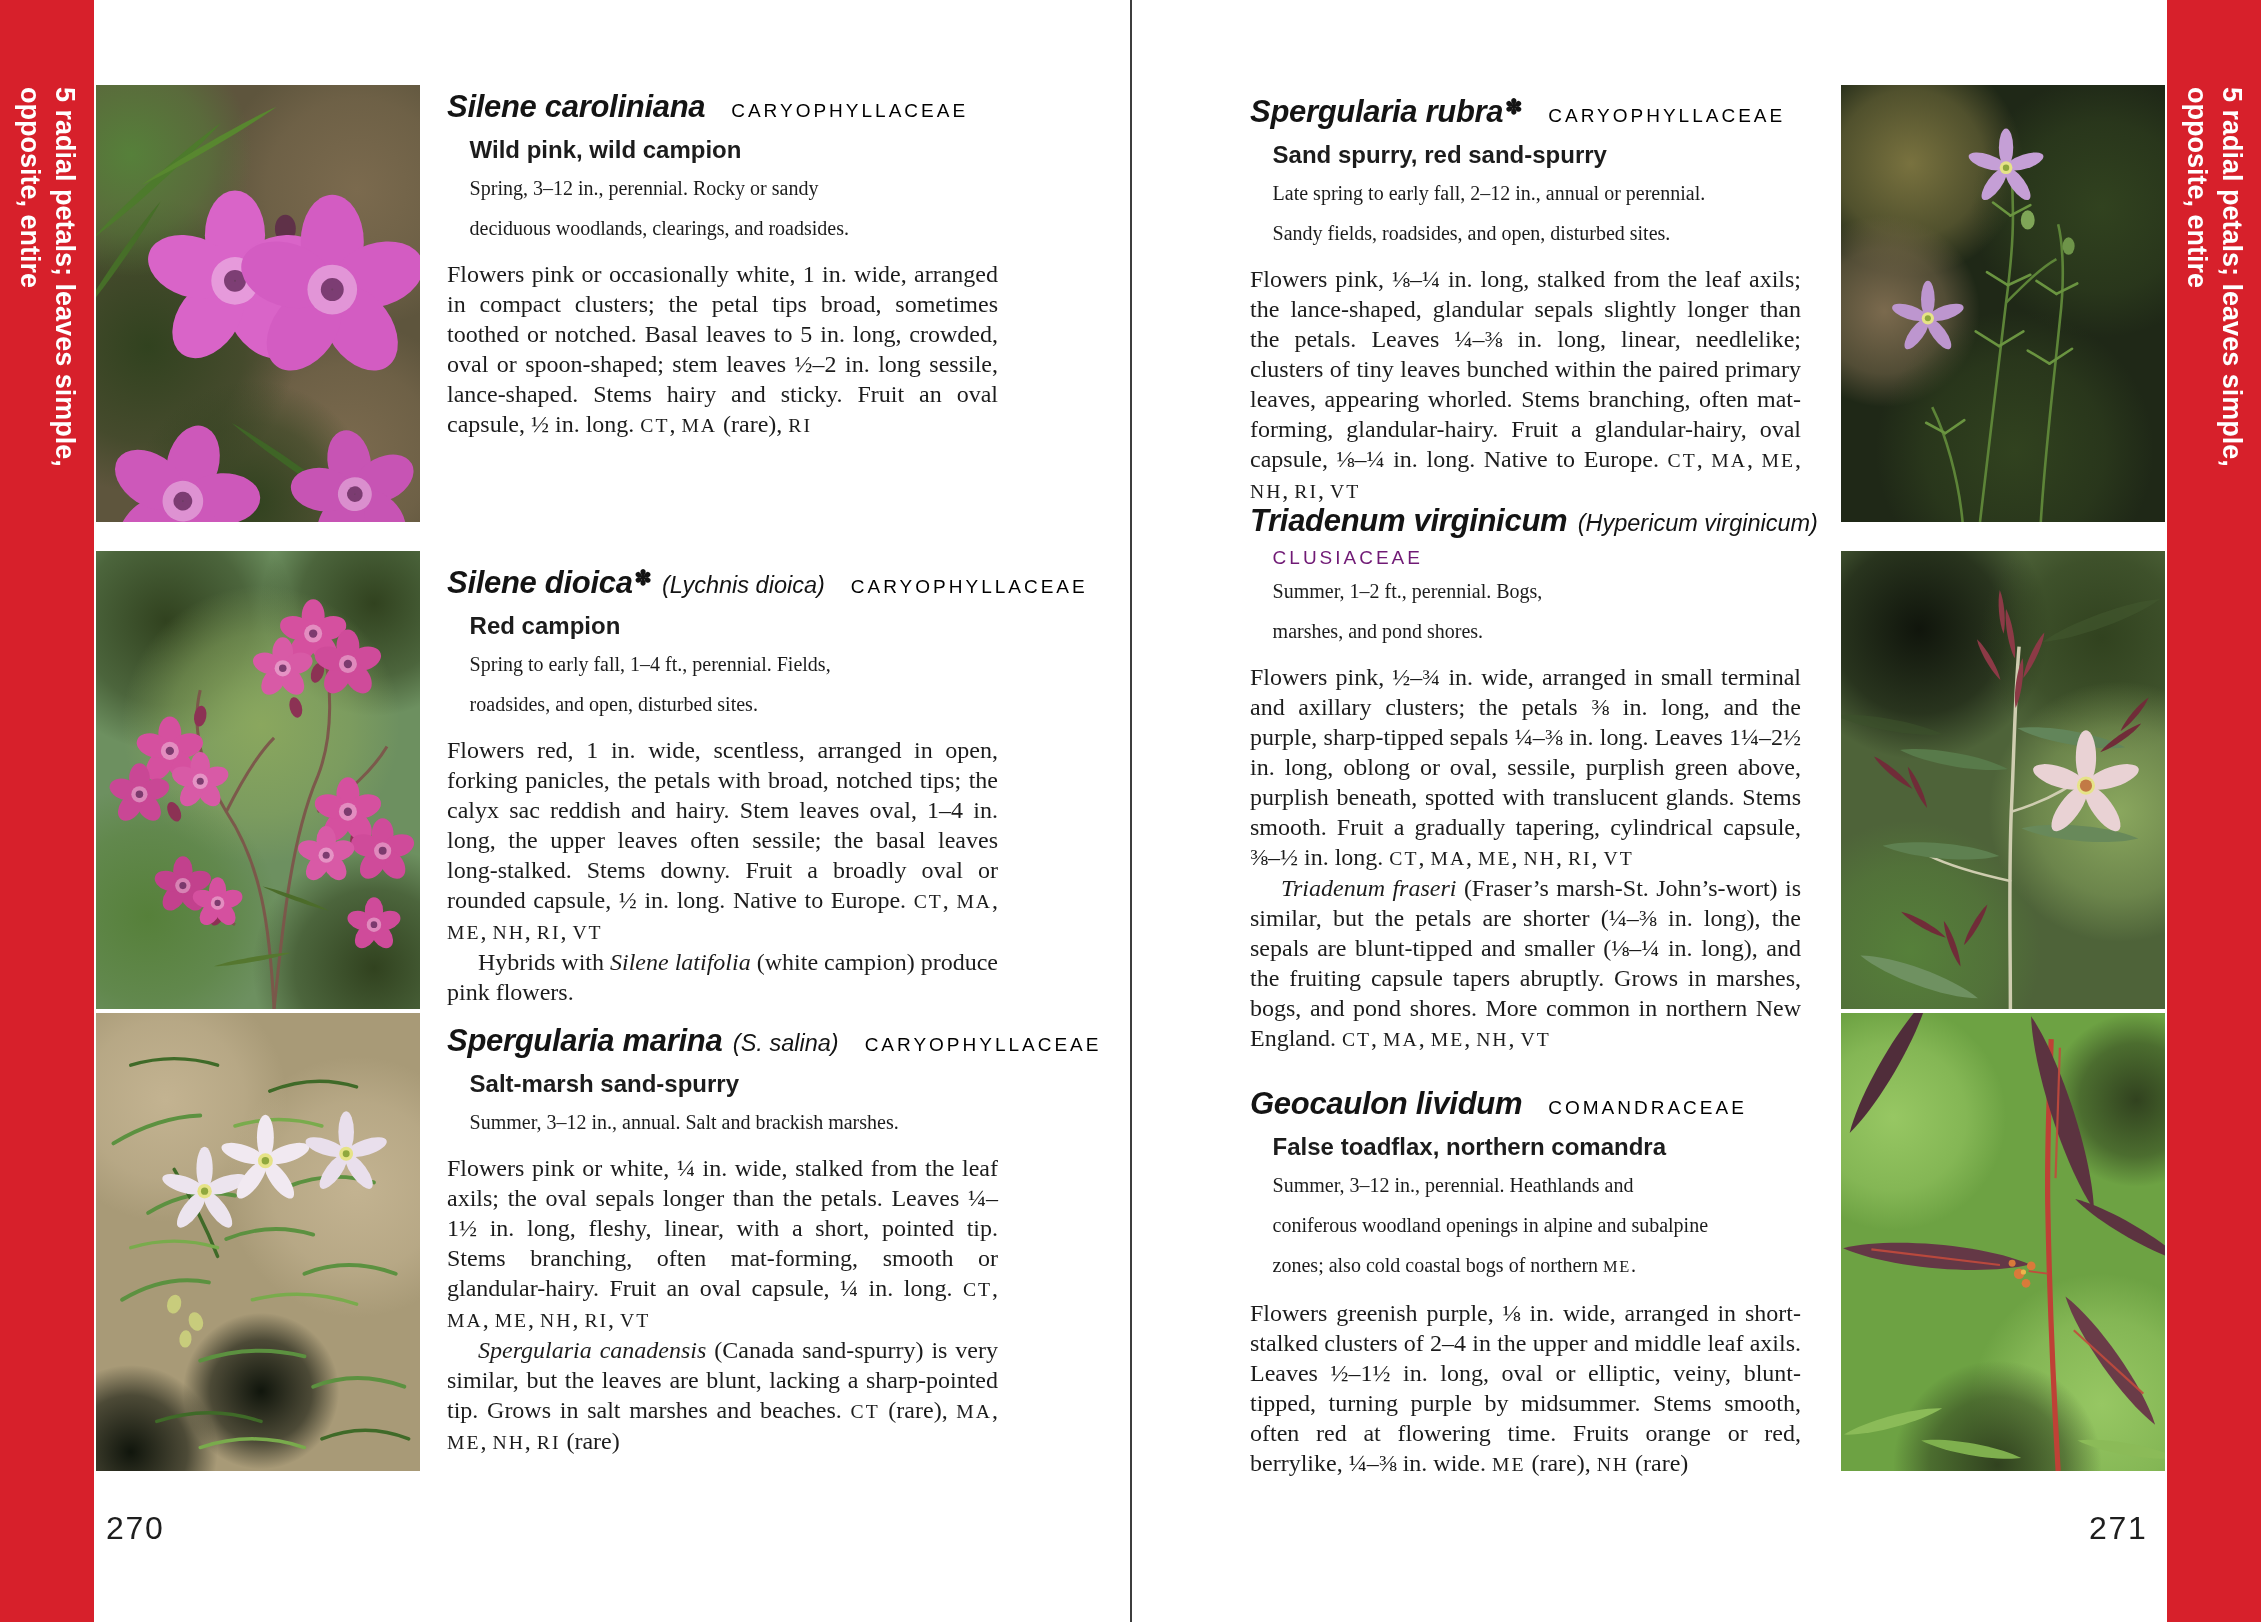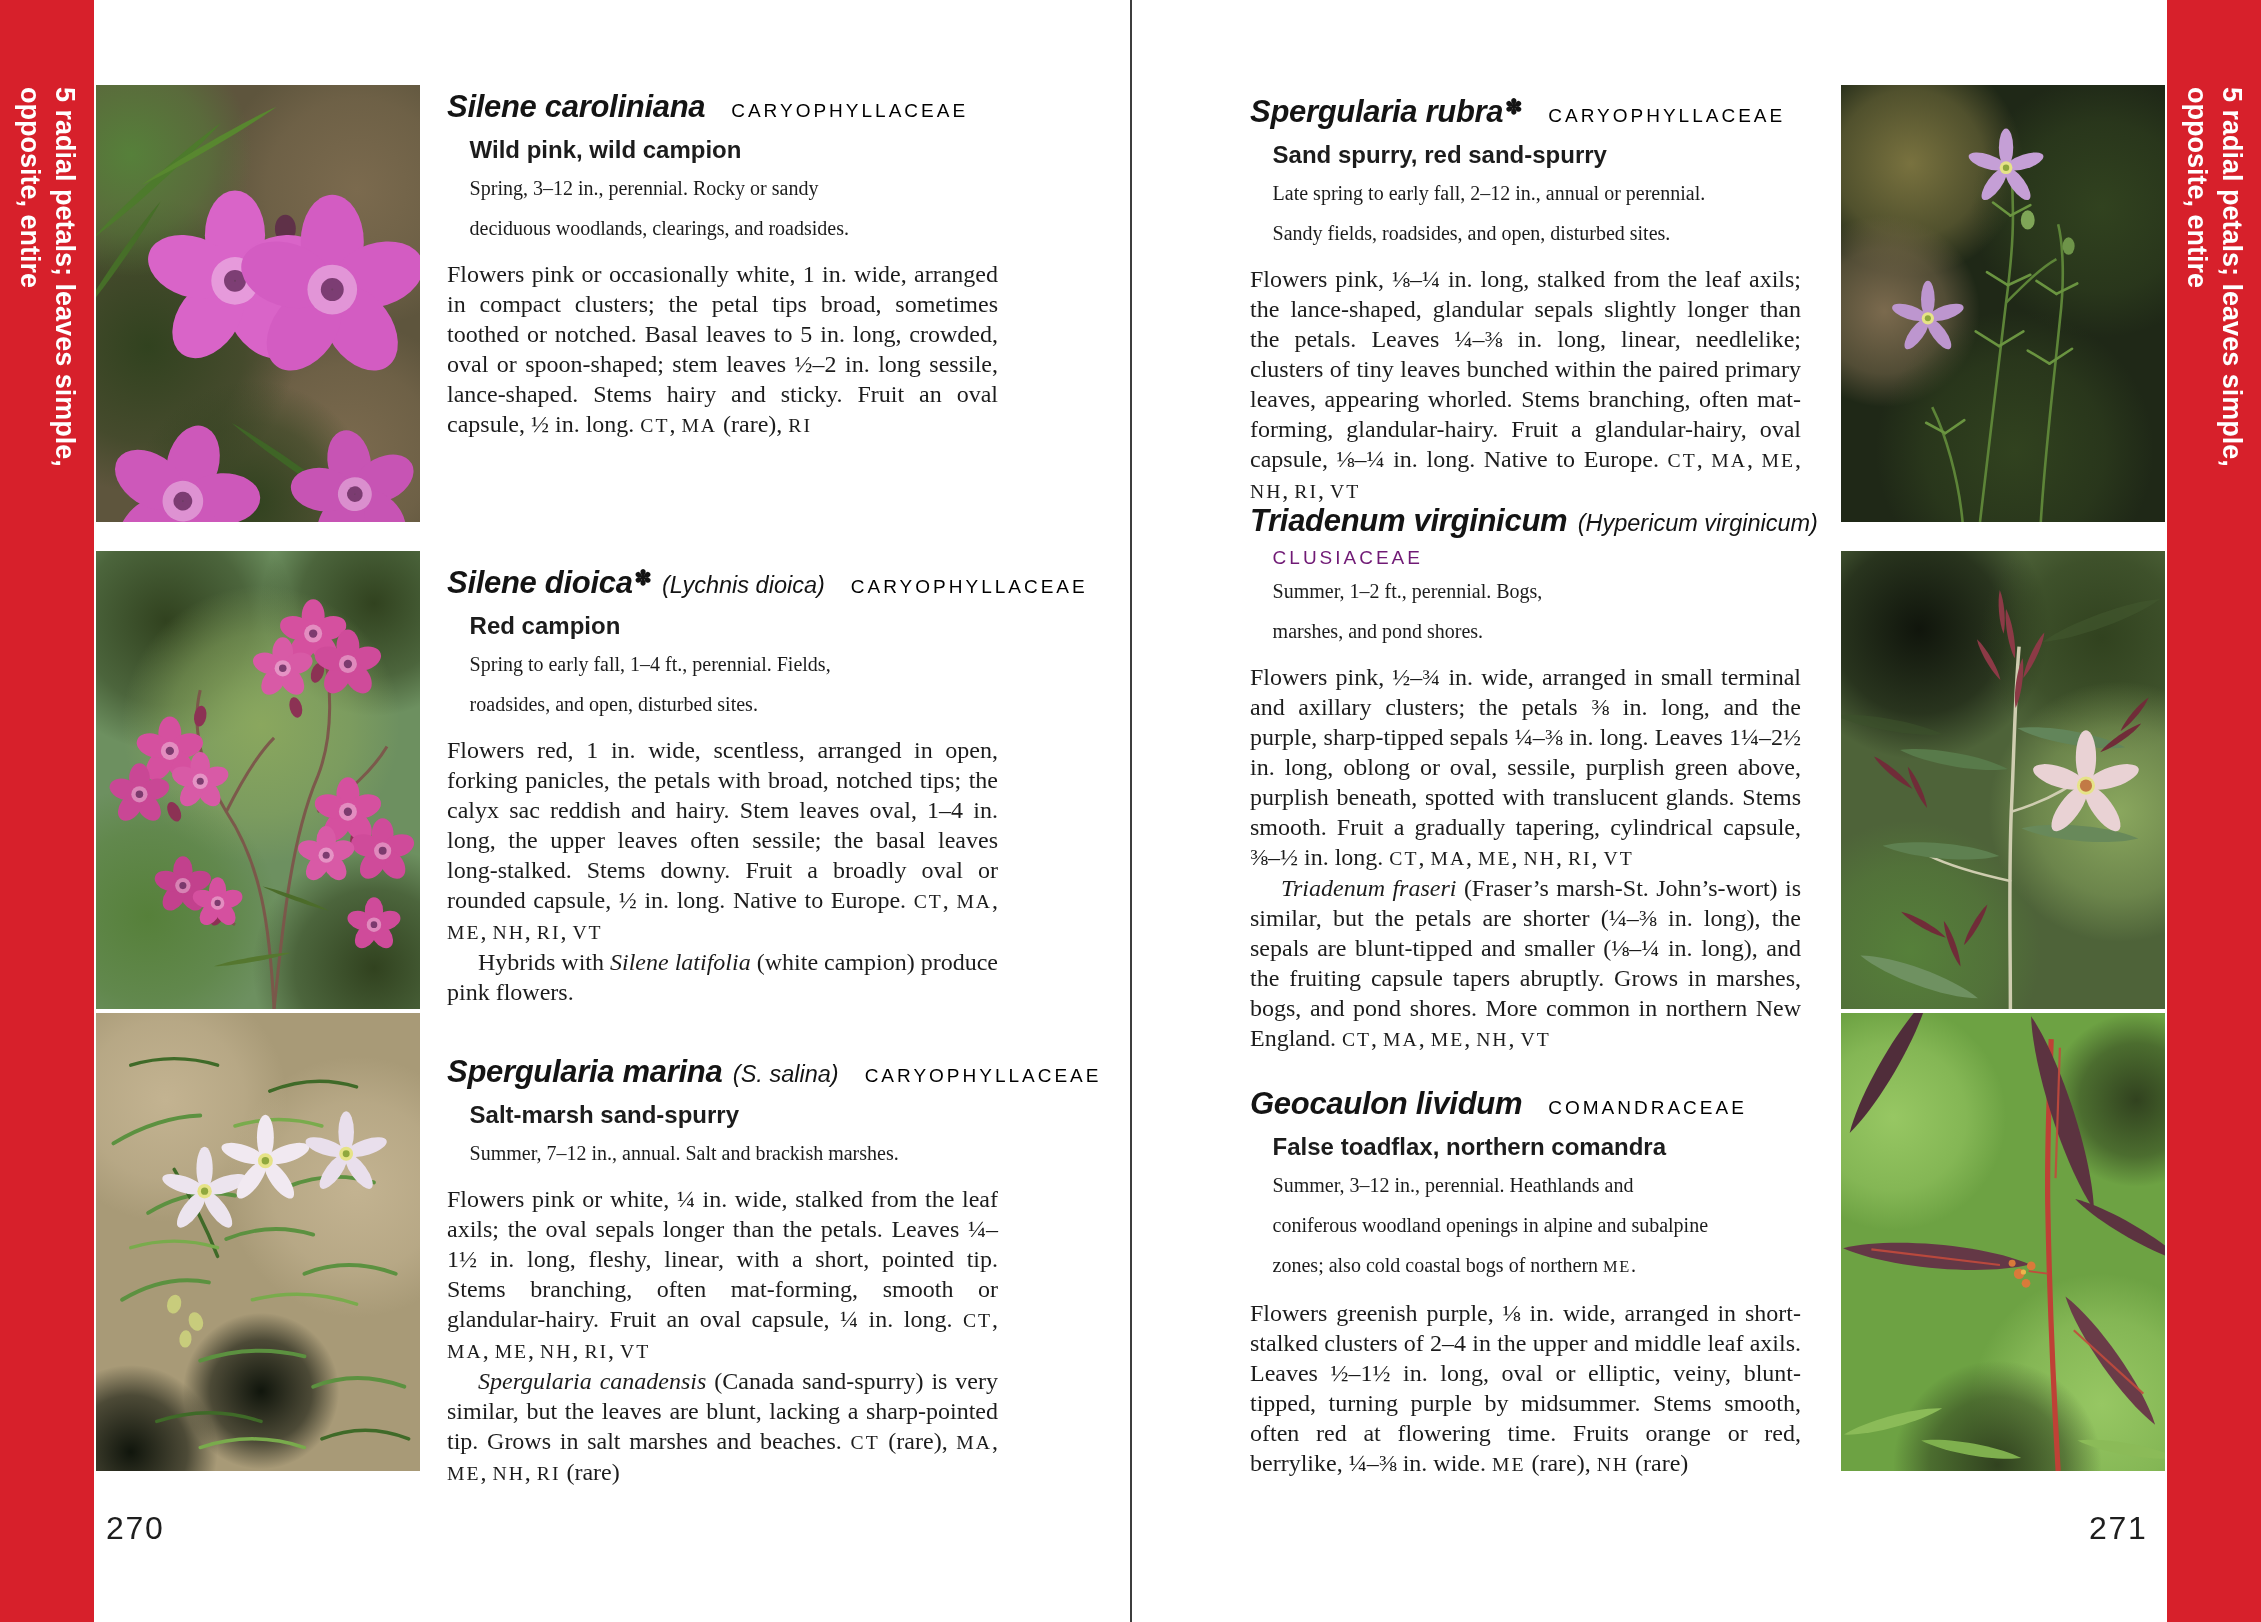--- a/index.html
+++ b/index.html
@@ -355,24 +355,24 @@
   </article>
 
   <article class="entry" style="top:558px">
     <h2 class="sp"><span>Silene dioica</span><span class="mk">✽</span><span class="syn">(Lychnis dioica)</span><span class="fam">CARYOPHYLLACEAE</span></h2>
     <p class="common">Red campion</p>
     <p class="habitat">Spring to early fall, 1–4 ft., perennial. Fields,<br>roadsides, and open, disturbed sites.</p>
     <p class="desc">Flowers red, 1 in. wide, scentless, arranged in open, forking panicles, the petals with broad, notched tips; the calyx sac reddish and hairy. Stem leaves oval, 1–4 in. long, the upper leaves often sessile; the basal leaves long-stalked. Stems downy. Fruit a broadly oval or rounded capsule, ½ in. long. Native to Europe. <span class="st">CT</span>, <span class="st">MA</span>, <span class="st">ME</span>, <span class="st">NH</span>, <span class="st">RI</span>, <span class="st">VT</span></p>
     <p class="desc note">Hybrids with <i>Silene latifolia</i> (white campion) produce pink flowers.</p>
   </article>
 
-  <article class="entry" style="top:1052px">
+  <article class="entry" style="top:1021px">
     <h2 class="sp"><span>Spergularia marina</span><span class="syn">(S. salina)</span><span class="fam">CARYOPHYLLACEAE</span></h2>
     <p class="common">Salt-marsh sand-spurry</p>
-    <p class="habitat">Summer, 7–12 in., annual. Salt and brackish marshes.</p>
+    <p class="habitat">Summer, 3–12 in., annual. Salt and brackish marshes.</p>
     <p class="desc">Flowers pink or white, ¼ in. wide, stalked from the leaf axils; the oval sepals longer than the petals. Leaves ¼–1½ in. long, fleshy, linear, with a short, pointed tip. Stems branching, often mat-forming, smooth or glandular-hairy. Fruit an oval capsule, ¼ in. long. <span class="st">CT</span>, <span class="st">MA</span>, <span class="st">ME</span>, <span class="st">NH</span>, <span class="st">RI</span>, <span class="st">VT</span></p>
     <p class="desc note"><i>Spergularia canadensis</i> (Canada sand-spurry) is very similar, but the leaves are blunt, lacking a sharp-pointed tip. Grows in salt marshes and beaches. <span class="st">CT</span> (rare), <span class="st">MA</span>, <span class="st">ME</span>, <span class="st">NH</span>, <span class="st">RI</span> (rare)</p>
   </article>
 
 </section>
 
 <section class="col-right">
 
   <article class="entry" style="top:87px">
     <h2 class="sp"><span>Spergularia rubra</span><span class="mk">✽</span><span class="fam">CARYOPHYLLACEAE</span></h2>

